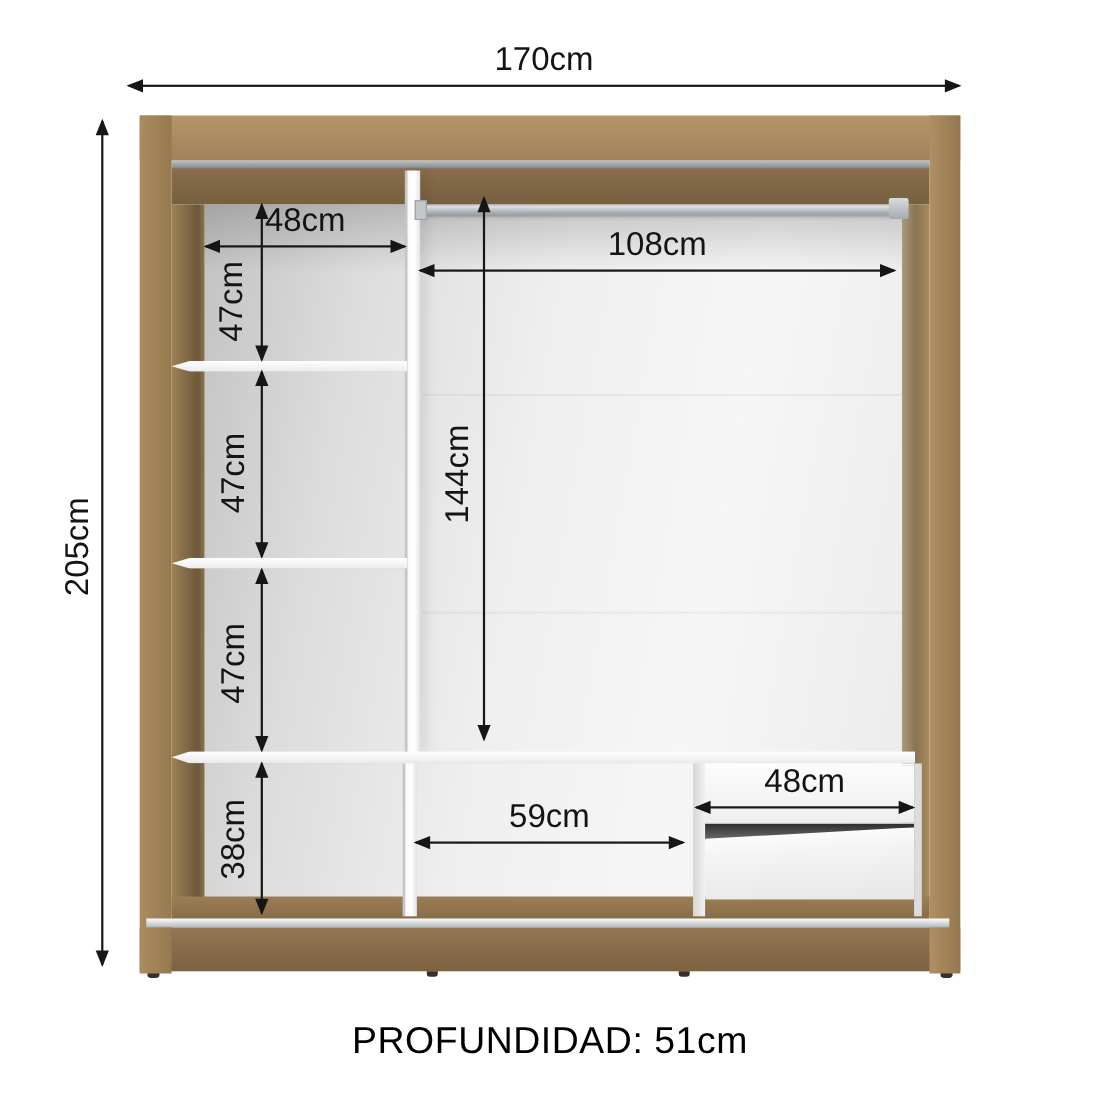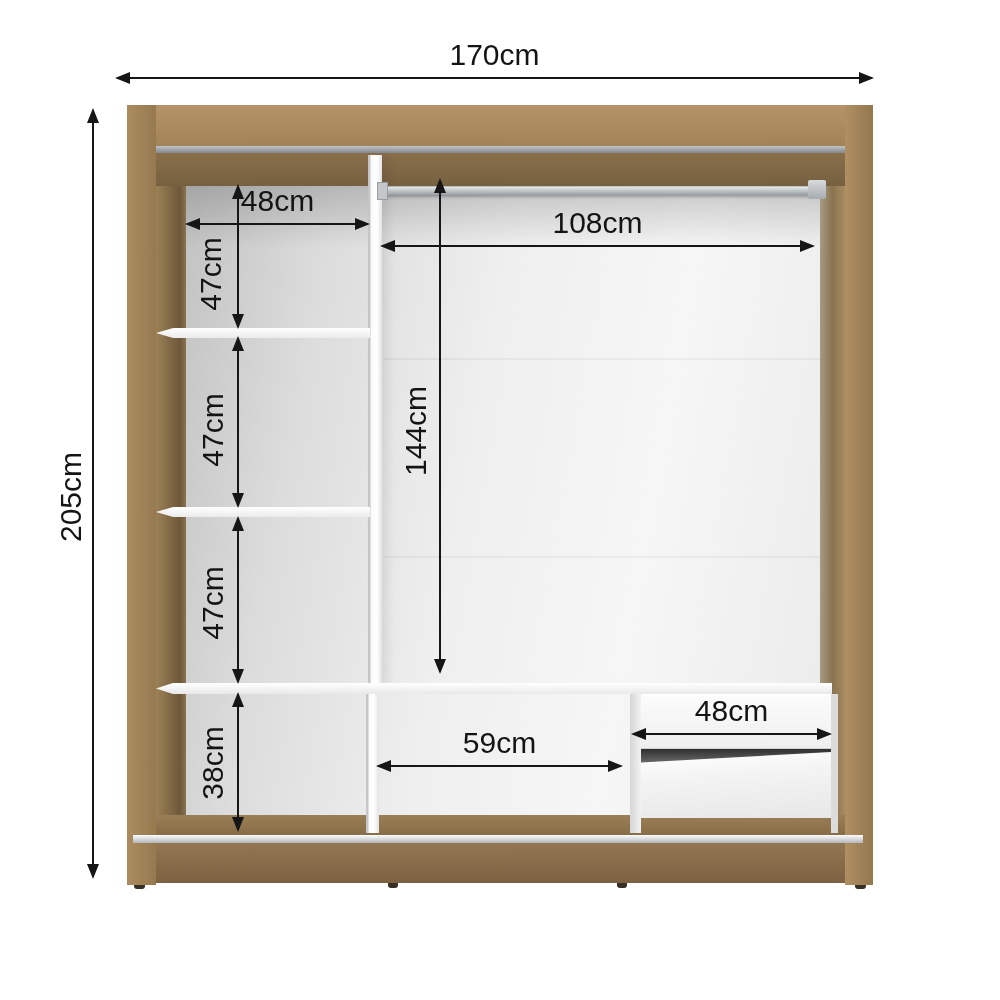--- a/index.html
+++ b/index.html
@@ -129,14 +129,15 @@
     <span class="ah r"></span>
     <span class="lbl">59cm</span>
   </div>
 
   <div class="dim h" style="left:633px;top:733px;width:197px;">
     <span class="ah l"></span>
     <span class="ah r"></span>
     <span class="lbl">48cm</span>
   </div>
 
+  <div class="abs" id="depth-label">PROFUNDIDAD: 51cm</div>
 
 </div>
 
 </body></html>

